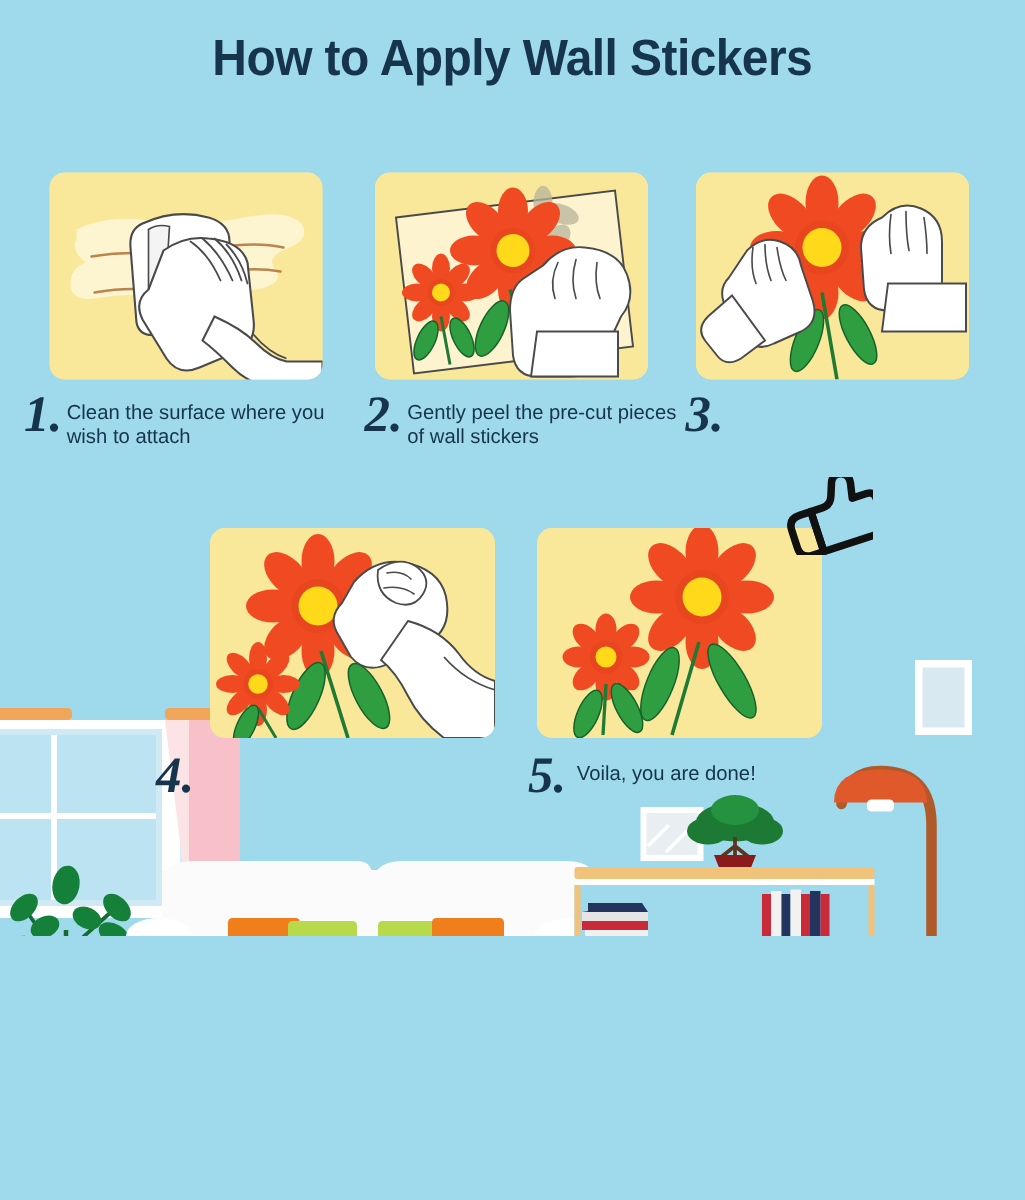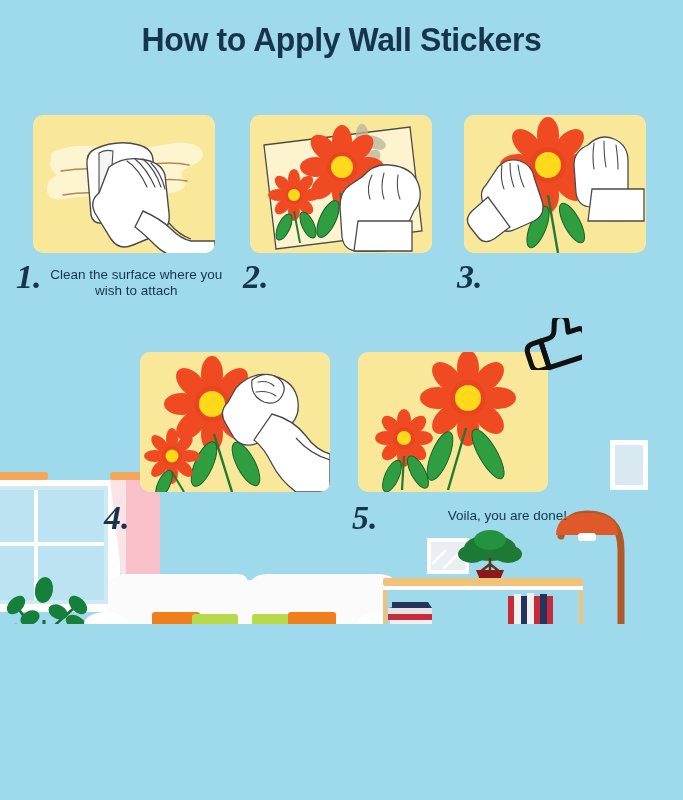--- a/index.html
+++ b/index.html
@@ -45,21 +45,20 @@
     line-height:30px;
     color:#16344b;
     margin-right:3px;
     flex:0 0 auto;
   }
   .step-text{
     font-family:"Liberation Sans",sans-serif;
     font-size:13.5px;
     line-height:16px;
     color:#16344b;
-    text-align:center;
     padding-top:5px;
     flex:1 1 auto;
   }
 
   
   .thumbs{position:absolute;left:520px;top:318px;}
 
   
   .room{position:absolute;left:0;top:430px;width:683px;height:370px;}
 </style>
@@ -298,20 +297,21 @@
       <g stroke="#4a4a4a" stroke-width="1.1" fill="none" stroke-linecap="round">
         <path d="M122 60 q-6 12 -2 24"></path>
         <path d="M134 58 q-4 14 0 26"></path>
         <path d="M148 60 q-2 14 2 24"></path>
       </g>
       <path d="M108 106 l54 0 l0 30 l-58 0 Z" fill="#ffffff" stroke="#4a4a4a" stroke-width="1.3"></path>
     </svg>
   </div>
   <div class="caption" style="left:243px;top:262px;width:214px;">
     <span class="step-num">2.</span>
+    <span class="step-text">Gently peel the pre-cut pieces of wall stickers</span>
   </div>
 
   <div class="card" style="left:464px;top:115px;width:182px;height:138px;">
     <svg width="182" height="138" viewBox="0 0 182 138" xmlns="http://www.w3.org/2000/svg">
       <rect width="182" height="138" rx="10" fill="#fae89a"></rect>
 
       <g transform="translate(84,50)">
         <g fill="#f04a23">
           <ellipse cx="0" cy="-30" rx="11" ry="18"></ellipse>
           <ellipse cx="21" cy="-21" rx="11" ry="18" transform="rotate(45 21 -21)"></ellipse>
@@ -441,21 +441,21 @@
         <circle cx="0" cy="0" r="11" fill="#e8461f"></circle>
         <circle cx="0" cy="0" r="7" fill="#ffd91a"></circle>
       </g>
       <path d="M46 104 L44 138" stroke="#1f7a33" stroke-width="2.2" fill="none"></path>
       <ellipse cx="34" cy="124" rx="7" ry="17" transform="rotate(24 34 124)" fill="#2f9e41" stroke="#17622a" stroke-width="1"></ellipse>
       <ellipse cx="60" cy="120" rx="7" ry="18" transform="rotate(-28 60 120)" fill="#2f9e41" stroke="#17622a" stroke-width="1"></ellipse>
     </svg>
   </div>
   <div class="caption" style="left:352px;top:503px;width:215px;">
     <span class="step-num">5.</span>
-    <span class="step-text" style="text-align:right;padding-left:4px;">Voila, you are done!</span>
+    <span class="step-text" style="text-align:left;padding-left:4px;">Voila, you are done!</span>
   </div>
 
   <div class="thumbs">
     <svg width="62" height="52" viewBox="0 0 62 52" xmlns="http://www.w3.org/2000/svg">
       <g transform="rotate(-18 31 26)" fill="none" stroke="#111111" stroke-width="5" stroke-linejoin="round" stroke-linecap="round">
         <path d="M14 20 q-8 0 -8 8 l0 12 q0 8 8 8 l8 0 l0 -28 Z"></path>
         <path d="M22 20 l8 0 q6 0 8 -6 l3 -8 q2 -5 7 -4 q6 1 5 8 l-2 10 l10 0 q6 0 5 7 l-3 16 q-1 5 -7 5 l-34 0 Z"></path>
       </g>
     </svg>
   </div>

